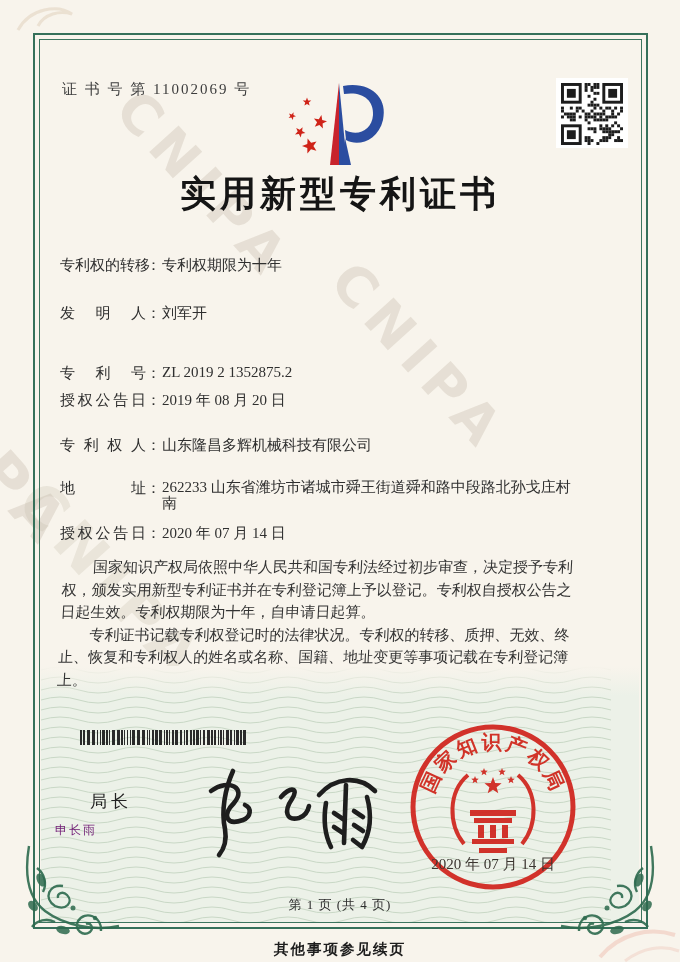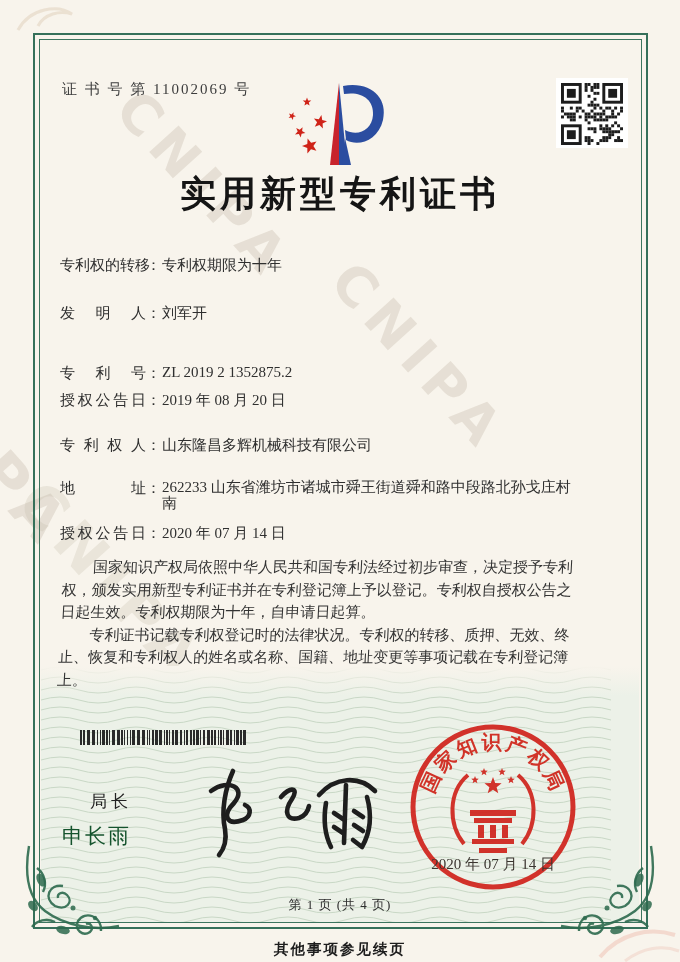--- a/index.html
+++ b/index.html
@@ -51,22 +51,22 @@
   
   .body-text{position:absolute;left:60px;top:556px;width:524px;
              font-size:15px;line-height:22.5px;color:#333;
              transform:skewX(-3deg);}
   .body-text p{margin:0;text-indent:2em;}
   
   .barcode{position:absolute;left:80px;top:730px;height:15px;display:flex;align-items:stretch;}
   .barcode span{display:block;background:#2a2a2a;}
   .signer-title{position:absolute;left:62px;top:790px;font-size:17px;letter-spacing:4px;
         font-family:"Liberation Sans","DejaVu Sans",sans-serif;font-weight:500;color:#222;margin-left:28px;}
-  .signer-name{position:absolute;left:62px;top:822px;font-size:21px;letter-spacing:2px;
-        font-family:"Liberation Sans","DejaVu Sans",sans-serif;font-weight:500;color:#14532d;}
+  .signer-name{position:absolute;left:55px;top:822px;font-size:12px;letter-spacing:2px;
+        font-family:"Liberation Sans","DejaVu Sans",sans-serif;font-weight:500;color:#701a75;}
   .signature{position:absolute;left:195px;top:763px;}
   .seal{position:absolute;left:408px;top:722px;}
   .page-no{position:absolute;left:0;top:896px;width:100%;text-align:center;
            font-size:13px;letter-spacing:1px;color:#2e2e2e;}
   .continuation{position:absolute;left:0;top:940px;width:100%;text-align:center;
            font-size:14.5px;font-weight:700;letter-spacing:2px;color:#1d1d1d;
            transform:skewX(-3deg);}
   .ornament{position:absolute;}
   .orn-l{left:15px;top:838px;transform:scaleX(-1);}
   .orn-r{left:555px;top:838px;}

